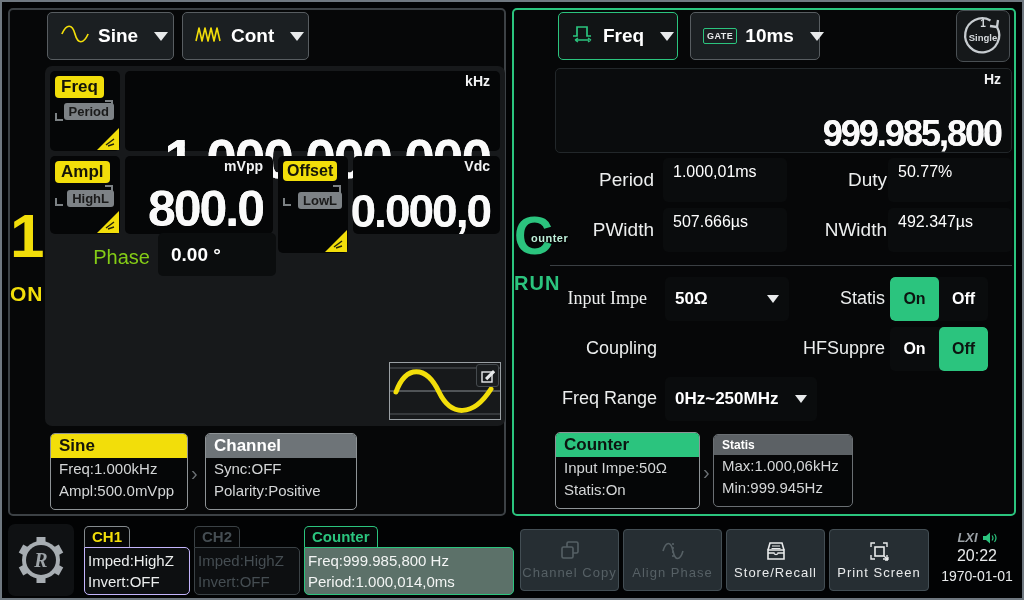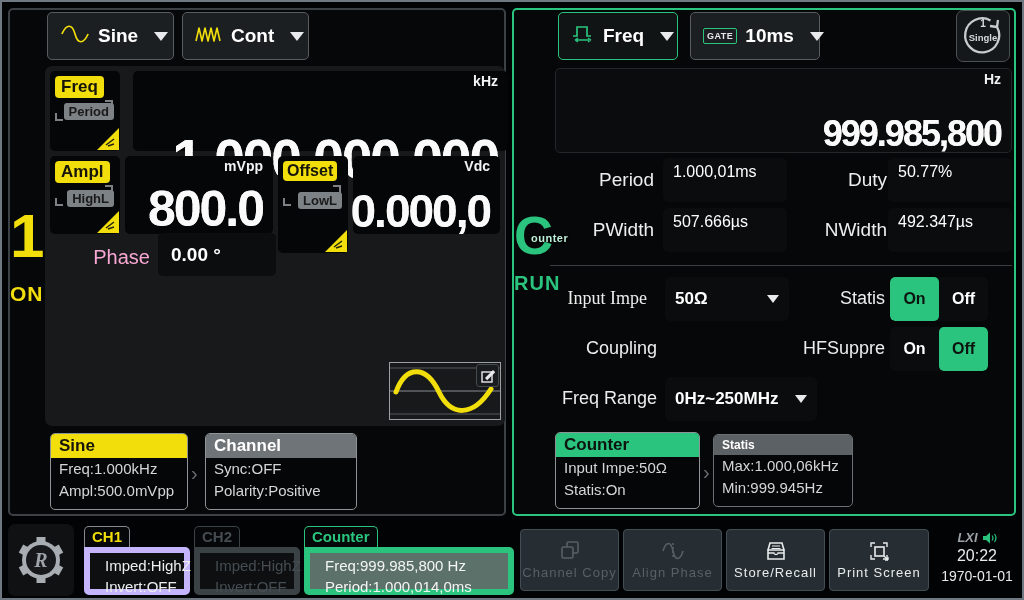--- a/index.html
+++ b/index.html
@@ -49,21 +49,21 @@
   }
 
   
   .ch-ind { position:absolute; left:0; top:194px; width:30px; text-align:center;
             color:#f2de0a; font-weight:bold; }
   .ch-ind .num { font-size:62px; line-height:64px; }
   .ch-ind .st  { font-size:21px; margin-top:14px; letter-spacing:1px; }
   .content { position:absolute; left:35px; top:56px; width:460px; height:360px;
              background:#17191b; border-radius:7px; }
   .phase-label { position:absolute; left:0; top:180px; width:105px; text-align:right;
-                 color:#f9a8d4; font-size:20px; }
+                 color:#84cc16; font-size:20px; }
   .phase-input { position:absolute; left:113px; top:167px; width:118px; height:43px;
                  background:#0b0d0e; border-radius:5px; color:#fff; font-weight:bold;
                  font-size:19px; line-height:43px; padding-left:13px; }
   .preview { position:absolute; left:344px; top:296px; width:112px; height:58px; }
   .edit-btn { position:absolute; top:2px; right:2px; width:23px; height:23px;
               background:#191c1e; border:1px solid #454a4e; border-radius:3px;
               display:flex; align-items:center; justify-content:center; }
 
   
   .infobox { position:absolute; border:1px solid #8e9396; border-radius:5px;
@@ -107,22 +107,22 @@
   .toggle .seg.act { background:#2bc47e; color:#0c1410; border-radius:5px; }
 
   
   .gear-btn { position:absolute; left:8px; top:524px; width:66px; height:72px;
               background:#0f1113; border-radius:7px; display:flex;
               align-items:center; justify-content:center; }
   .tabbox { position:absolute; top:526px; }
   .tabbox .tab { display:inline-block; border:1px solid #858b8f; border-bottom:none;
                  border-radius:5px 5px 0 0; background:#060708; font-weight:bold;
                  font-size:15px; padding:0 7px; height:21px; line-height:20px; }
-  .tabbox .bd { border:6px solid #c4b5fd; border-radius:0 5px 5px 5px; background:#0d0f11;
-                height:48px; padding:2px 15px; font-size:15px; line-height:21px; color:#eceeee; }
+  .tabbox .bd { border:1px solid #c4b5fd; border-radius:0 5px 5px 5px; background:#0d0f11;
+                height:48px; padding:2px 3px; font-size:15px; line-height:21px; color:#eceeee; }
   .tb-ch1 .tab { color:#f2de0a; }
   .tb-ch2 .tab { color:#454d52; border-color:#3b4246; }
   .tb-ch2 .bd  { color:#454d52; border-color:#3b4246; }
   .tb-cnt .tab { color:#2bc47e; border-color:#2bc47e; }
   .tb-cnt .bd  { background:#5c7169; border-color:#2bc47e; color:#f3f5f4; }
   .menu-btn { position:absolute; top:529px; width:99px; height:62px; background:#262e33;
               border:1px solid #434e54; border-radius:4px; display:flex; flex-direction:column;
               align-items:center; justify-content:center; gap:3px; }
   .menu-btn .lbl { font-size:13px; letter-spacing:1px; white-space:nowrap; }
   .btn-on  { color:#e9ebec; } .btn-on  svg { stroke:#e9ebec; }
@@ -173,21 +173,21 @@
       <div class="lblbox" style="left:5px; top:5px; width:70px; height:80px;">
         <span class="badge-y">Freq</span>
         <span class="corner-tr"></span>
         <span class="corner-bl"></span>
         <span class="badge-g" style="right:6px; top:32px;">Period</span>
         <svg class="touch-corner" width="22" height="22">
             <polygon points="22,0 22,22 0,22" fill="#f2de0a"></polygon>
             <path d="M9 17 l8 -6 M11 18 l6 -2" stroke="#23230f" stroke-width="1.4" fill="none"></path>
           </svg>
       </div>
-      <div class="valbox" style="left:88px; top:5px; width:375px; height:80px;gap:45px;">
+      <div class="valbox" style="left:80px; top:5px; width:375px; height:80px;gap:45px;">
         <div class="unit">kHz</div>
         <div class="digits hatch" style="font-size:55px;">1.000,000,000</div>
       </div>
 
       <div class="lblbox" style="left:5px; top:90px; width:70px; height:78px;">
         <span class="badge-y">Ampl</span>
         <span class="corner-tr"></span>
         <span class="corner-bl"></span>
         <span class="badge-g" style="right:6px; top:34px;">HighL</span>
         <svg class="touch-corner" width="22" height="22">

